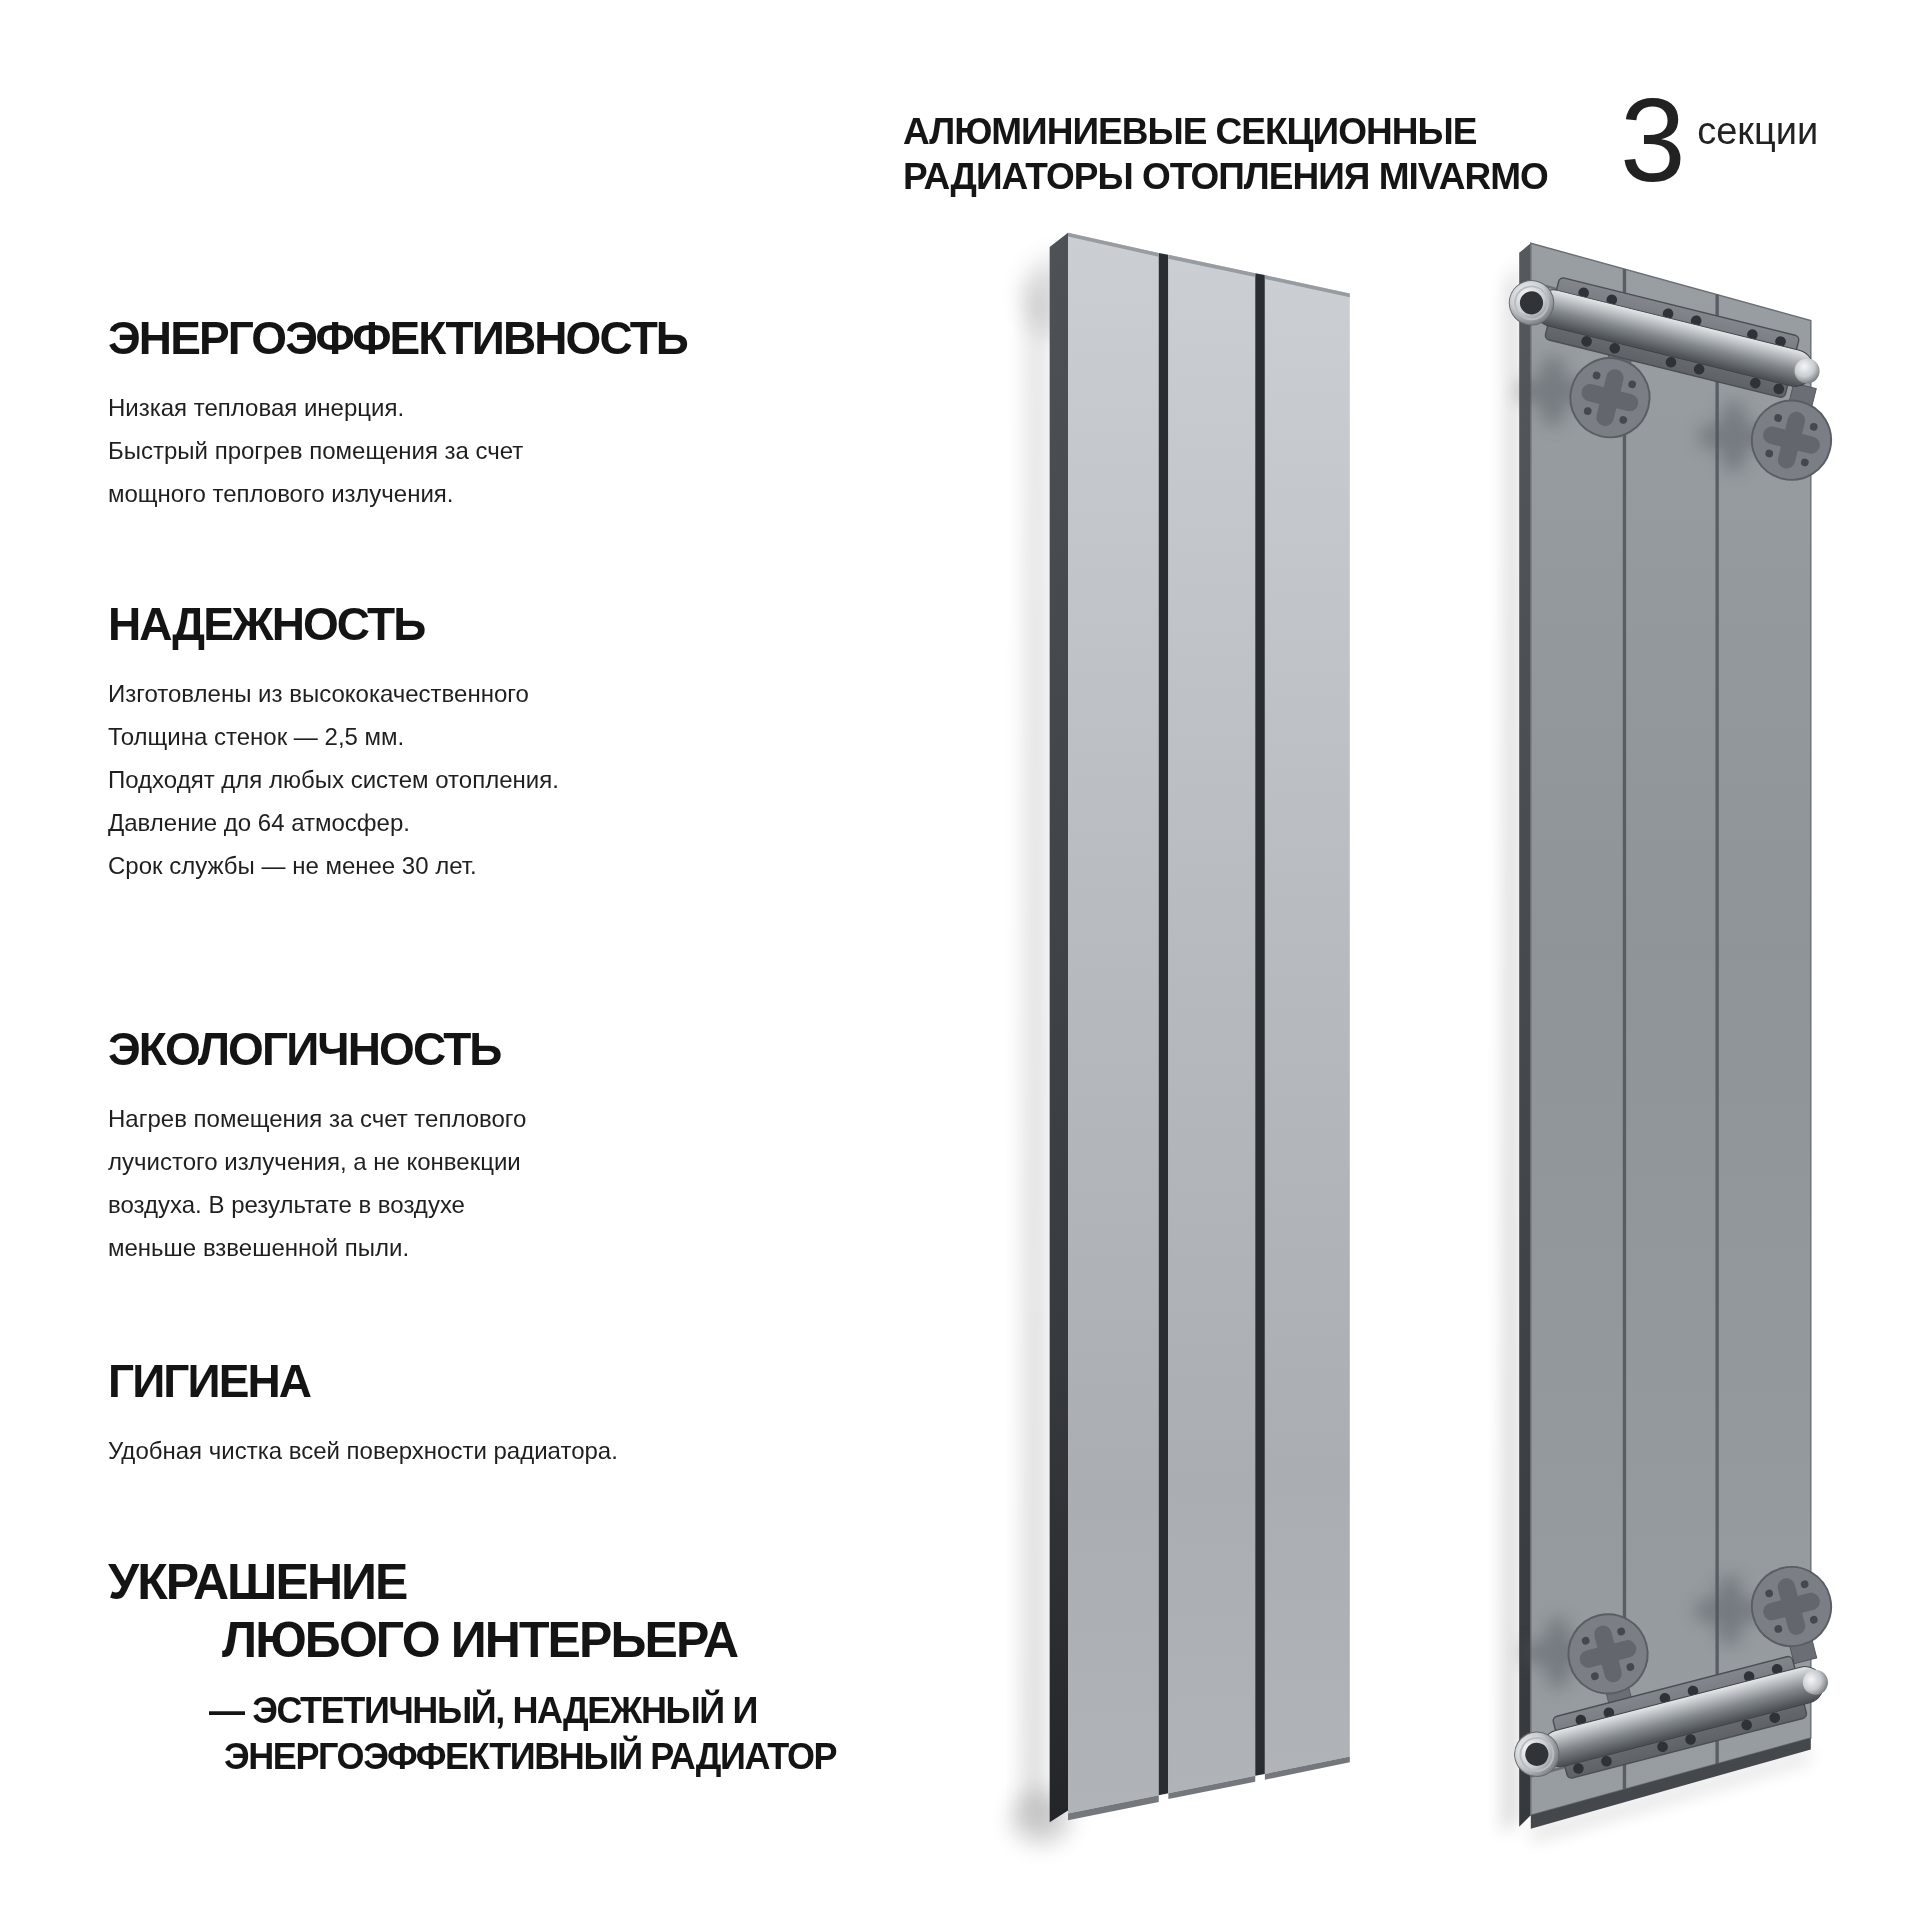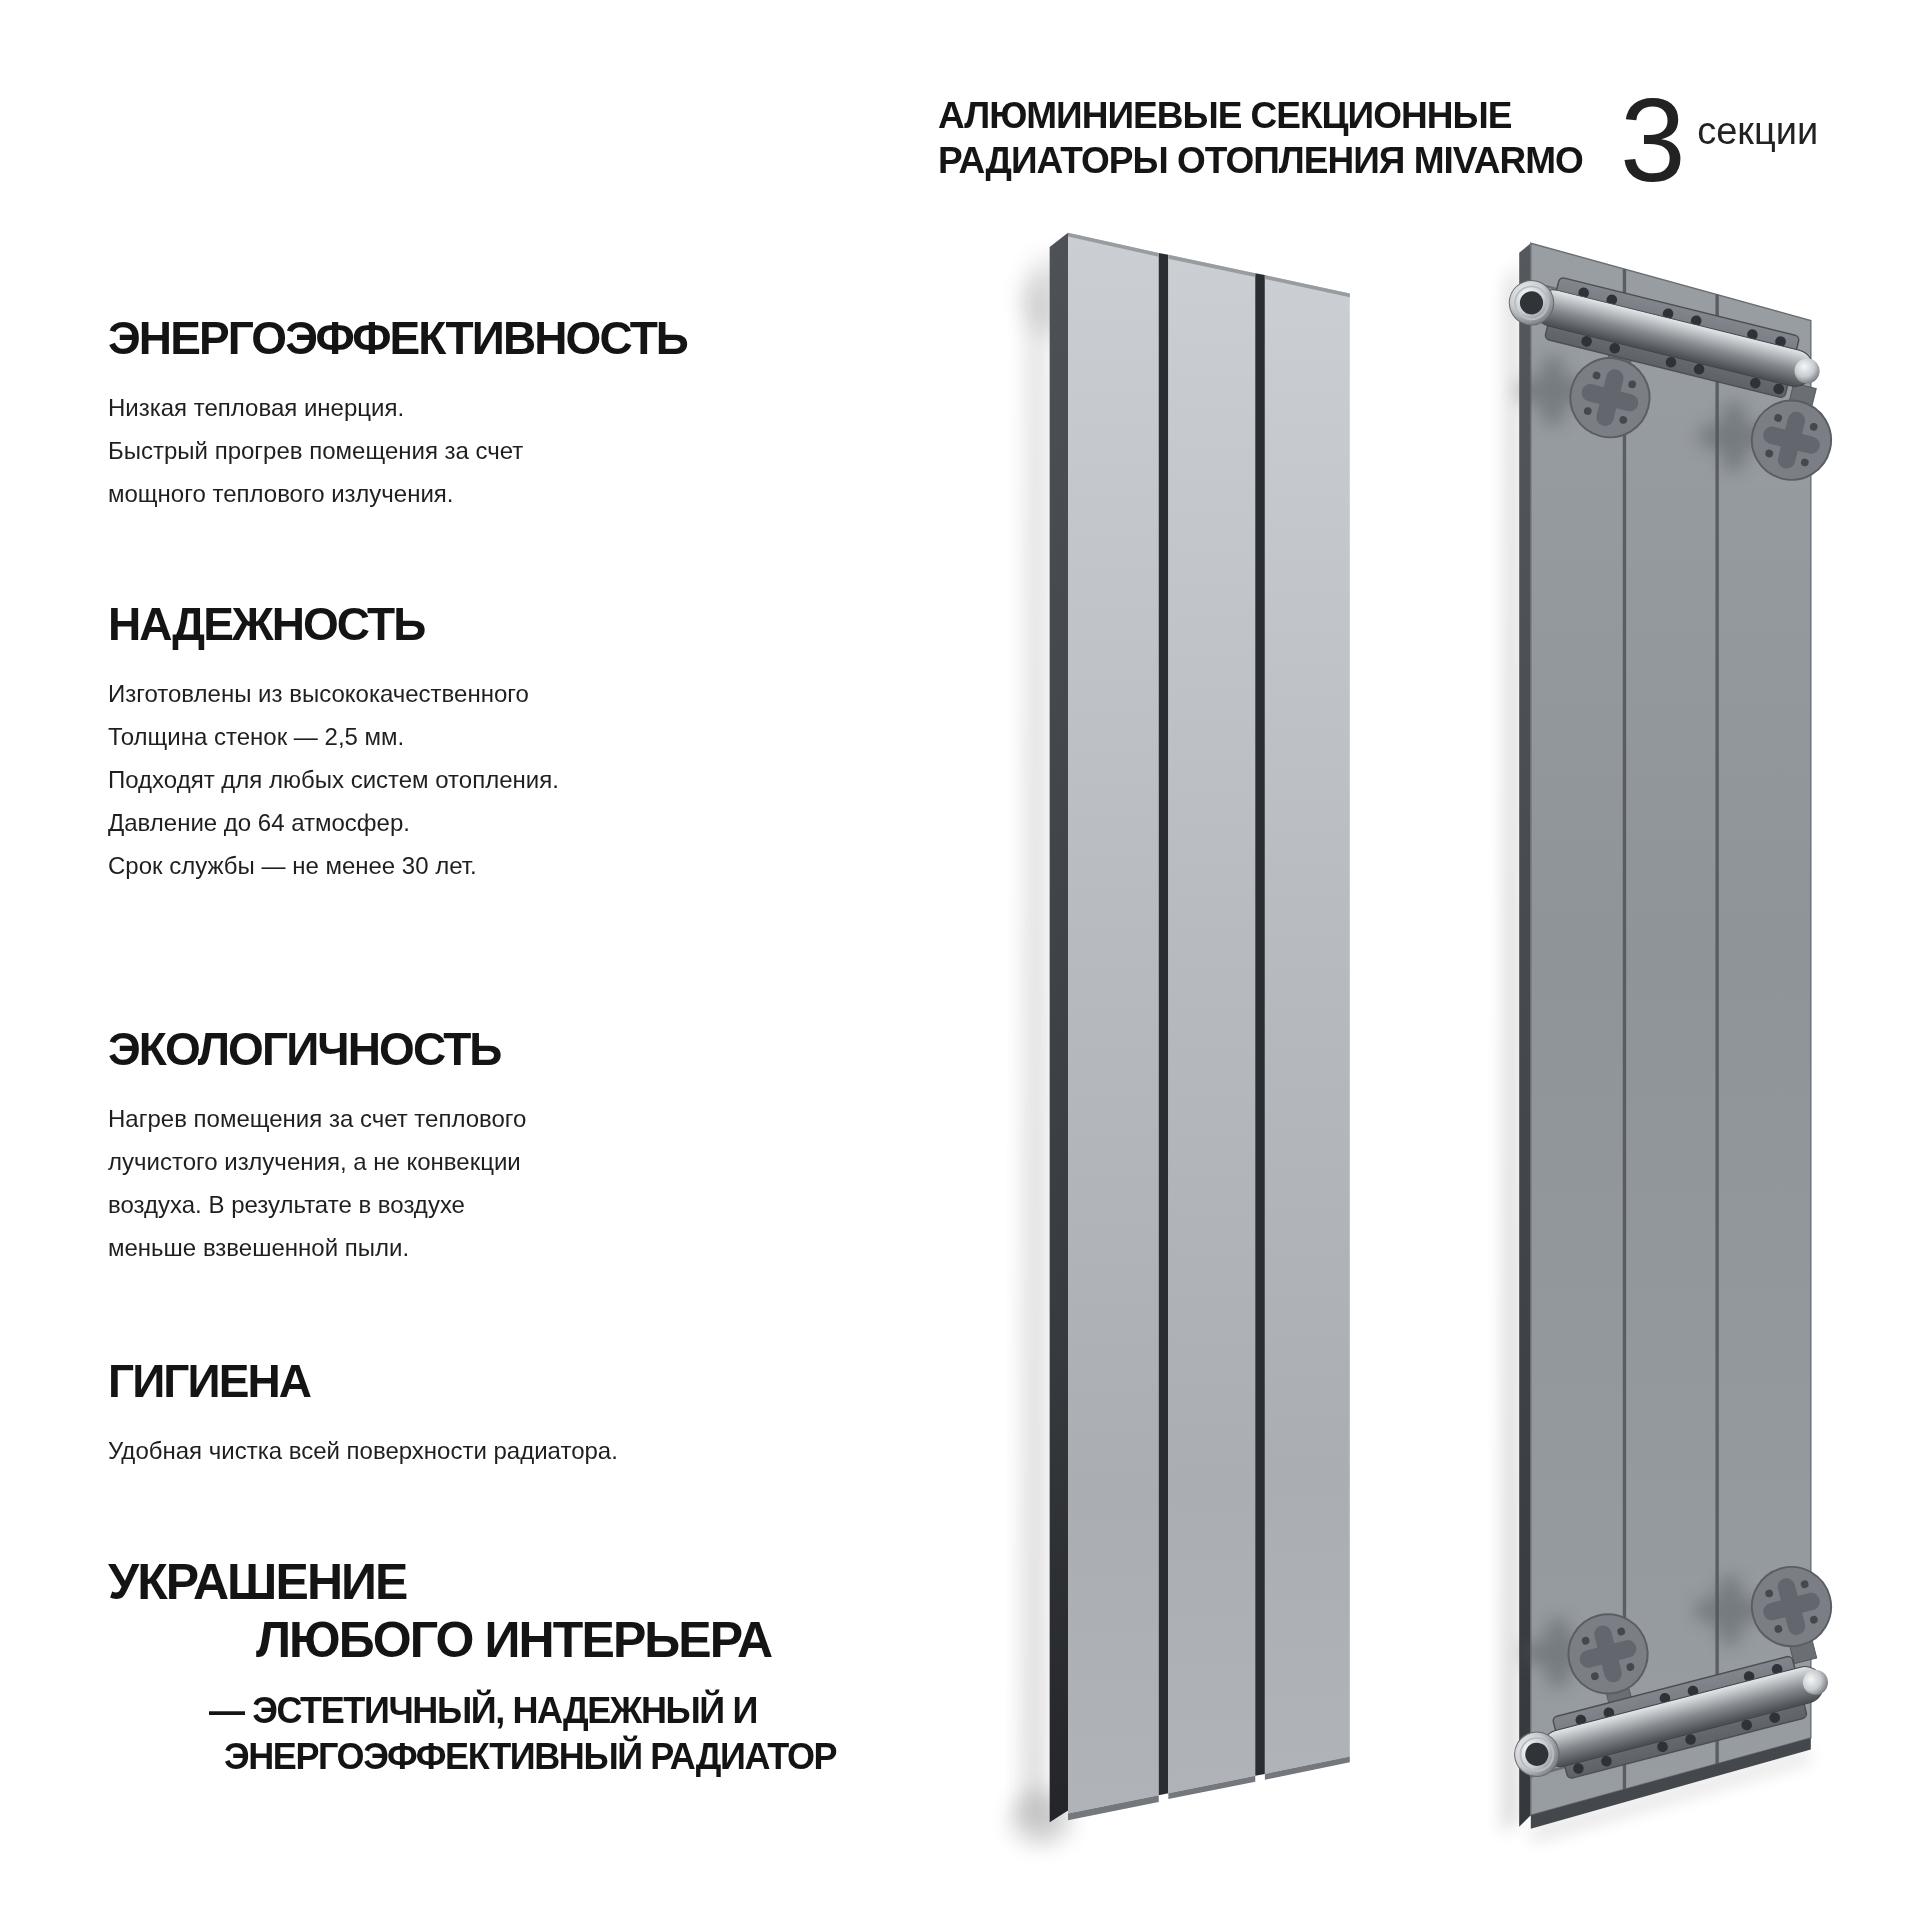--- a/index.html
+++ b/index.html
@@ -7,38 +7,38 @@
         font-family:"Liberation Sans",sans-serif;color:#1a1a1a;}
   svg{overflow:visible;display:block;}
 
   
   .brand{position:absolute;left:108px;top:71px;width:639px;}
   .logo{font-family:"DejaVu Sans",sans-serif;font-weight:700;font-size:122px;line-height:1.0;
         letter-spacing:-4.8px;color:#111;}
   .tagline{text-align:right;font-size:36px;letter-spacing:5.8px;margin-top:-15.4px;color:#1a1a1a;}
 
   
-  .page-title{position:absolute;left:903px;top:93px;font-size:37px;font-weight:700;
-              line-height:45px;letter-spacing:-1px;color:#151515;margin-left:35px;}
+  .page-title{position:absolute;left:903px;top:109px;font-size:37px;font-weight:700;
+              line-height:45px;letter-spacing:-1px;color:#151515;}
 
   
   .sections-badge{position:absolute;left:1620px;top:83px;display:flex;align-items:flex-start;}
   .sections-count{font-size:118px;line-height:114px;font-weight:100;color:#222;}
   .sections-label{font-size:38px;margin:27px 0 0 11.6px;color:#222;}
 
   
   .feature{position:absolute;left:108px;width:628px;}
   .feature h2{margin:0 0 21px 0;font-size:46px;font-weight:700;letter-spacing:-1.9px;color:#141414;}
   .feature p{margin:0;font-size:24px;line-height:43px;color:#1f1f1f;}
   .f0{top:311px;} .f1{top:597px;} .f2{top:1022px;} .f3{top:1354px;}
 
   
   .footer-block{position:absolute;left:108px;top:1553px;width:811px;}
   .footer-title{font-size:50px;font-weight:700;line-height:58px;letter-spacing:-1.9px;color:#141414;}
-  .footer-title .line2{text-align:center;}
+  .footer-title .line2{margin-left:114px;}
   .footer-sub{margin-top:19.3px;font-size:36px;font-weight:700;line-height:46px;letter-spacing:-1.4px;color:#141414;}
   .footer-sub .sub1{margin-left:101px;}
   .footer-sub .sub2{margin-left:116px;}
 
   .radiator-front{position:absolute;left:985px;top:179px;}
   .radiator-back{position:absolute;left:1492px;top:193px;}
 </style>
 </head>
 <body>
 

